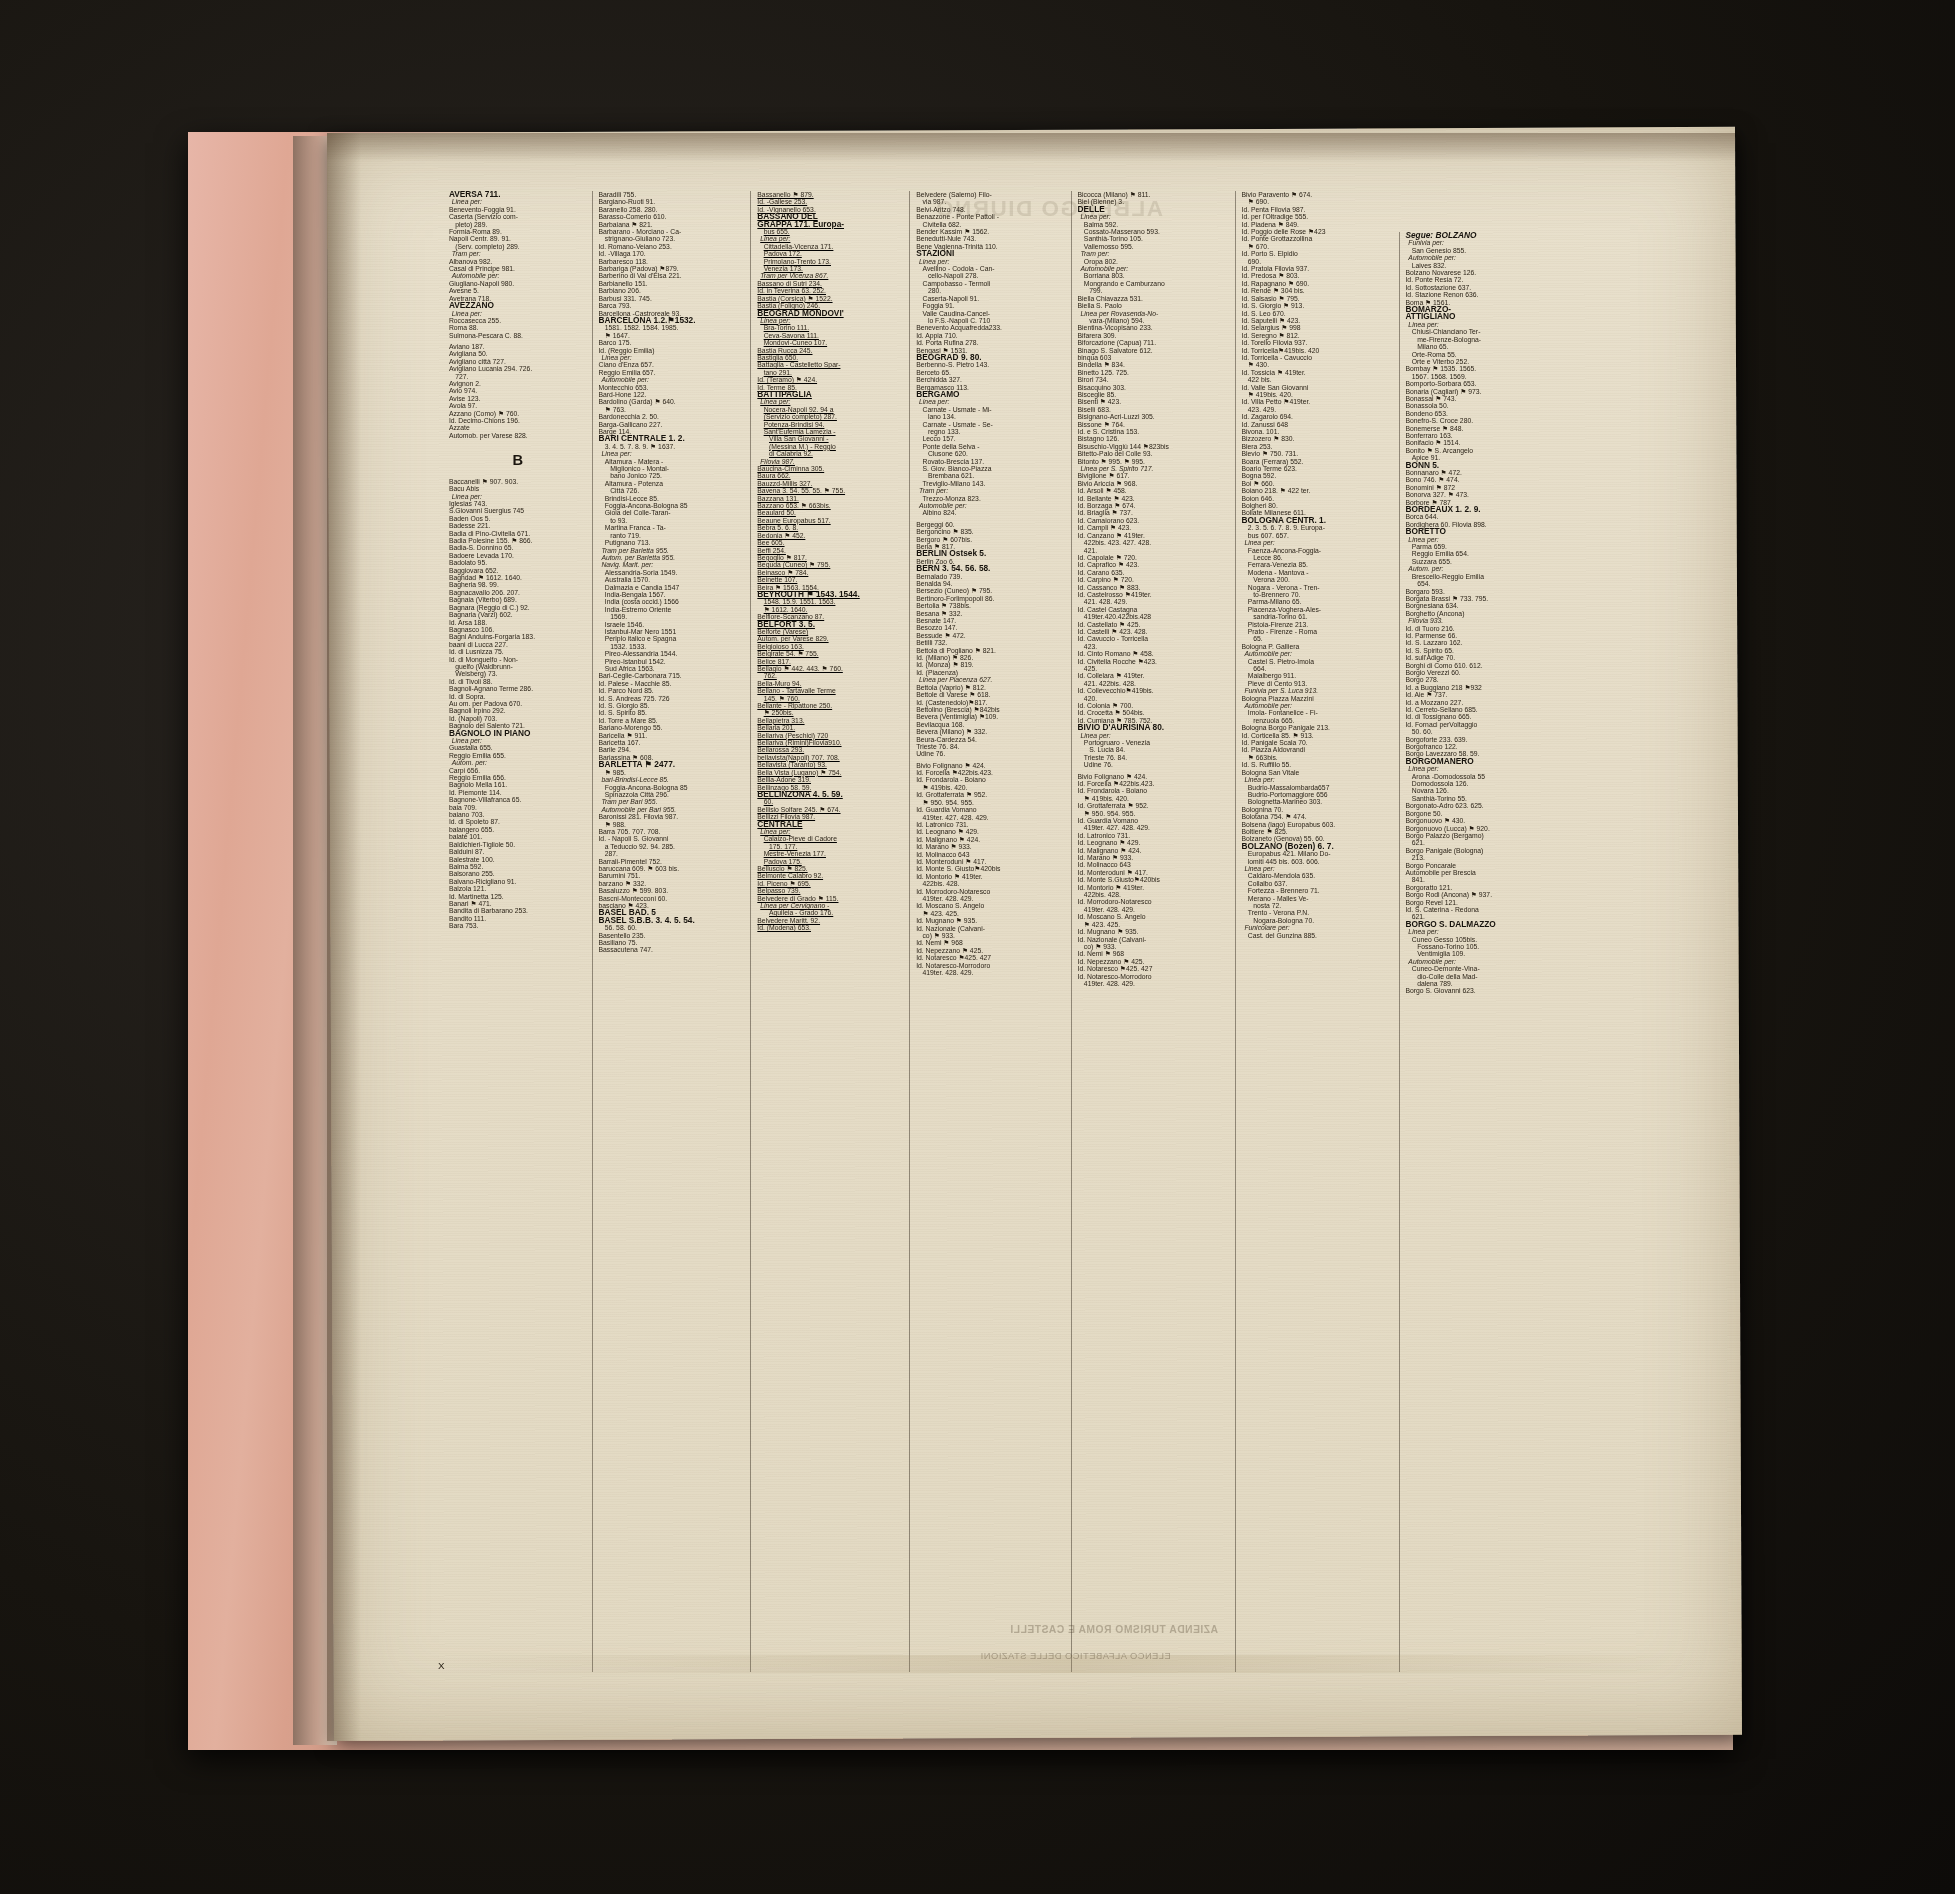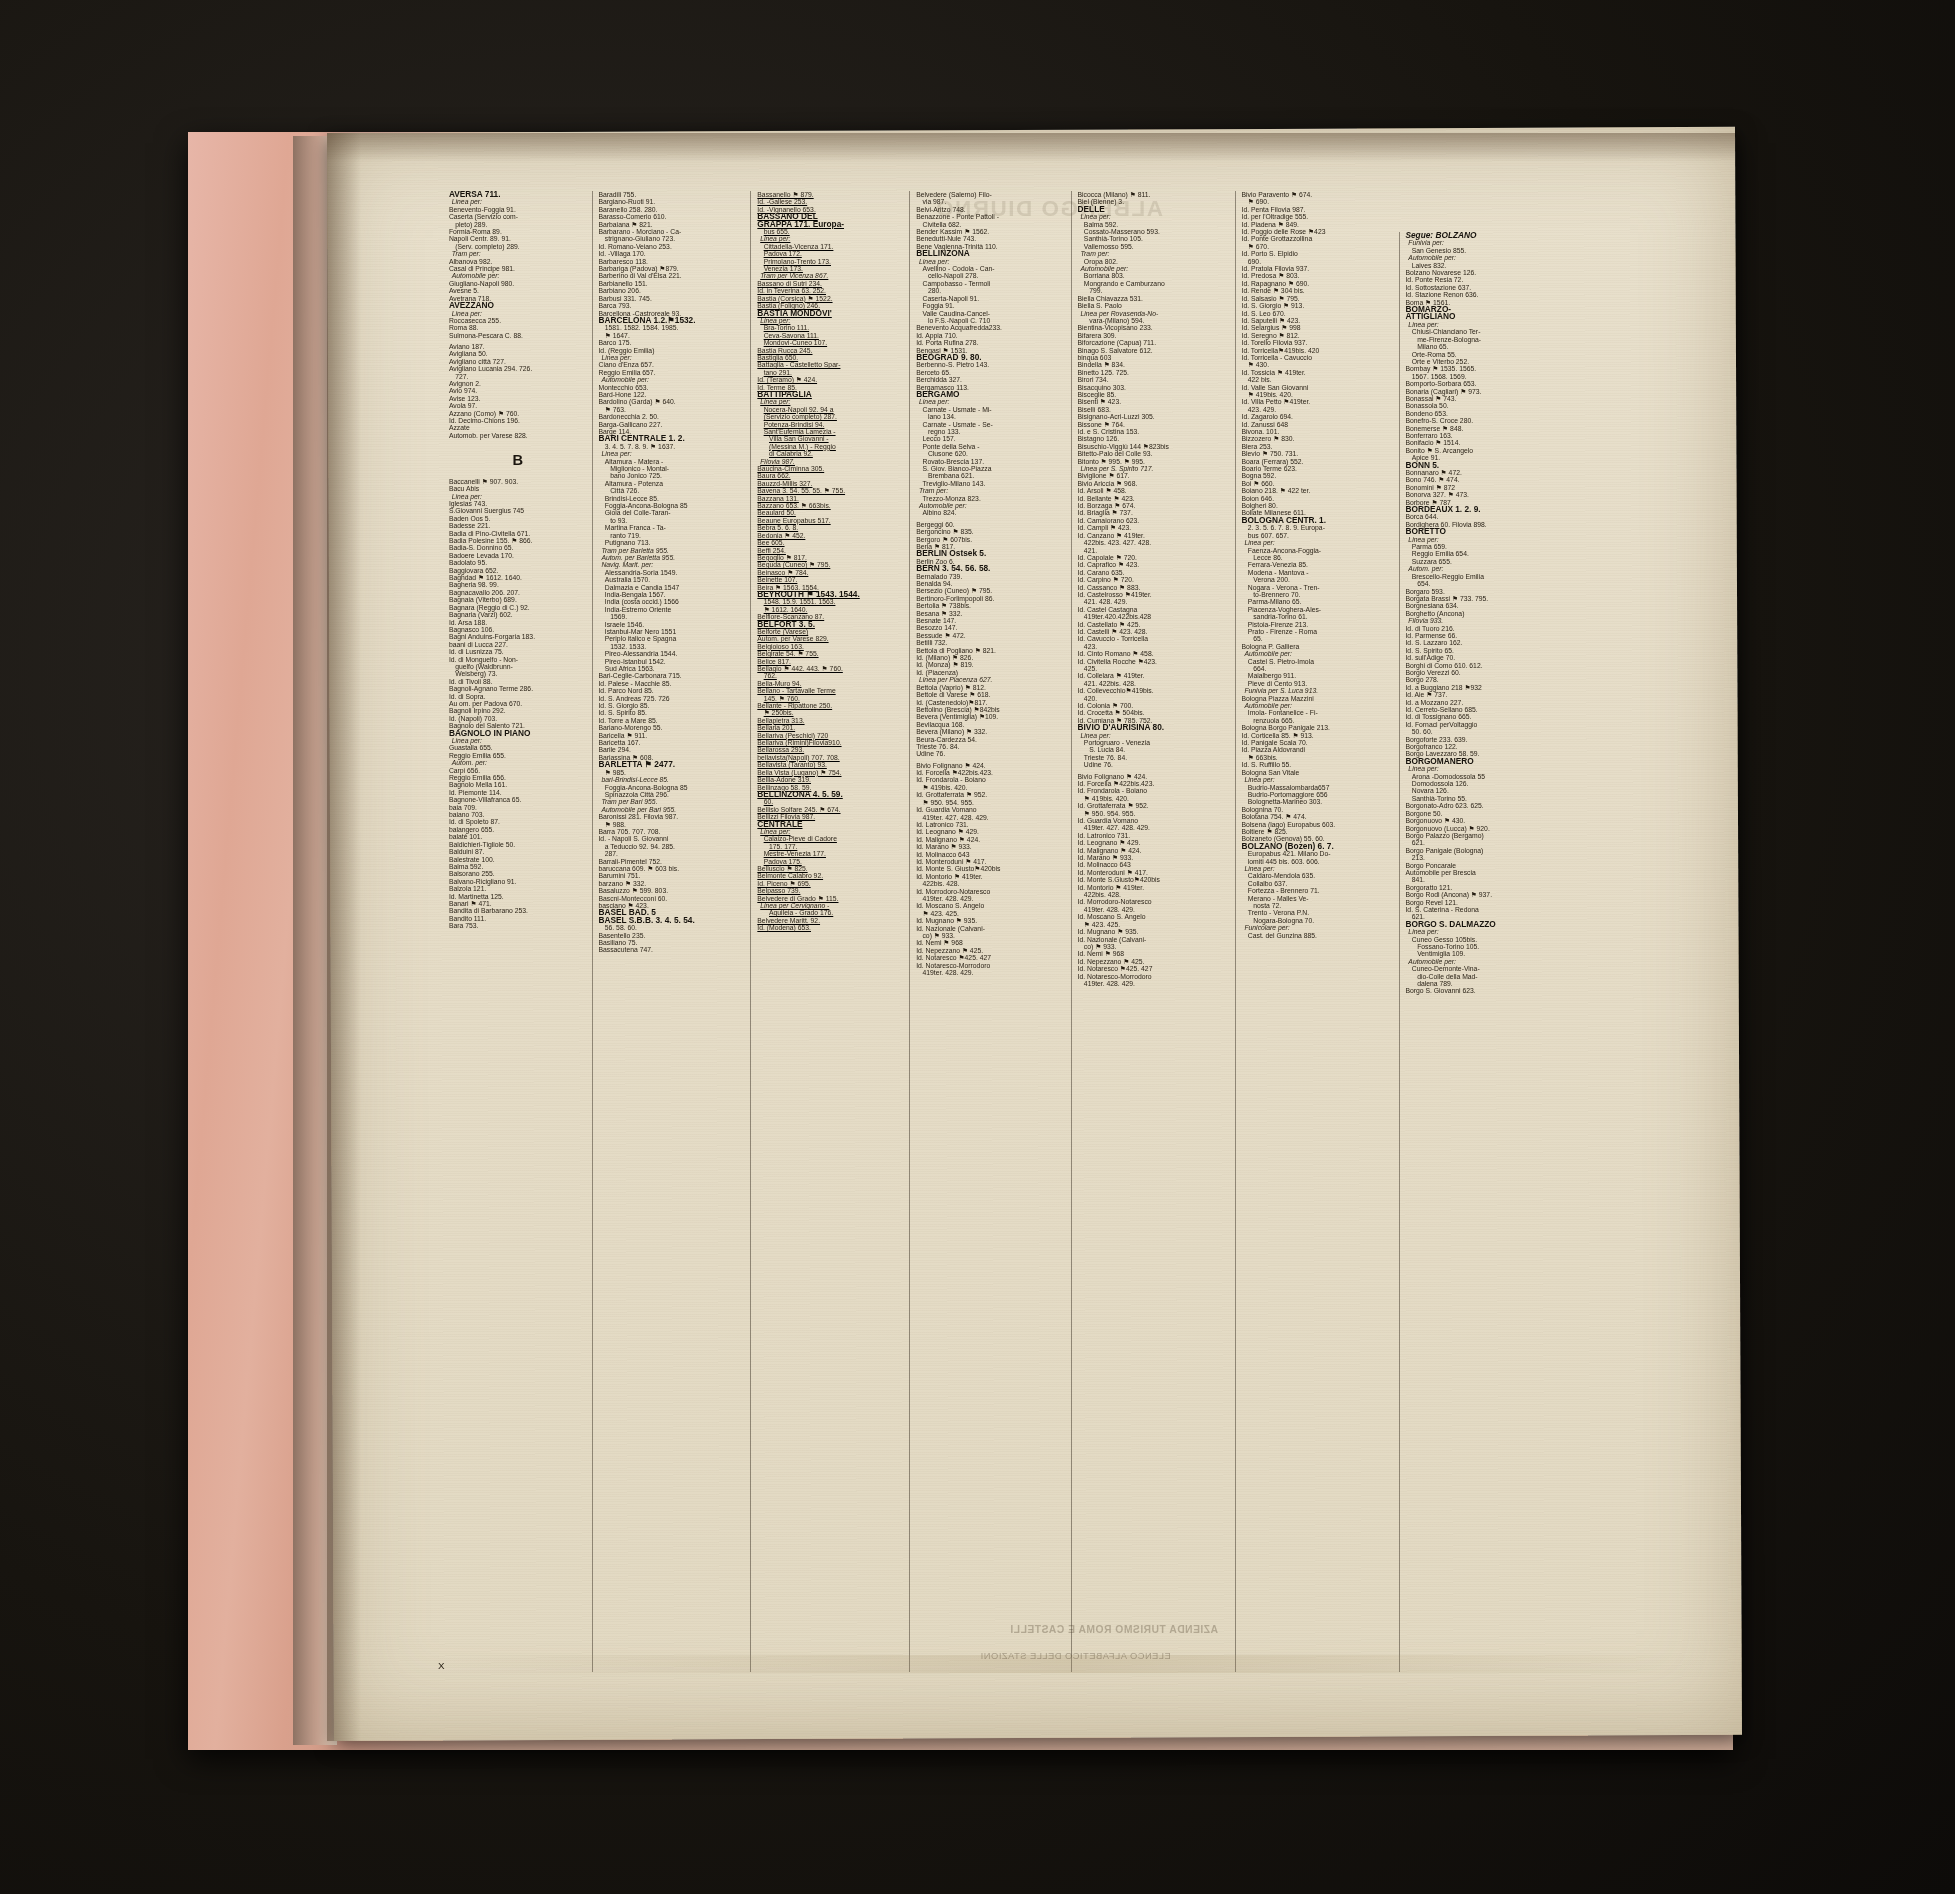--- a/index.html
+++ b/index.html
@@ -285,21 +285,21 @@
           <div class="ent sub">Linea per:</div>
           <div class="ent ind2">Cittadella-Vicenza  171.</div>
           <div class="ent ind2">Padova 172.</div>
           <div class="ent ind2">Primolano-Trento  173.</div>
           <div class="ent ind2">Venezia 173.</div>
           <div class="ent sub">Tram per Vicenza 867.</div>
           <div class="ent">Bassano di Sutri 234.</div>
           <div class="ent ind1">Id.  in Teverina 63. 252.</div>
           <div class="ent">Bastia (Corsica) ⚑ 1522.</div>
           <div class="ent">Bastia (Foligno) 246.</div>
-          <div class="ent big">BASTIA MONDOVI'</div>
+          <div class="ent big">BEOGRAD MONDOVI'</div>
           <div class="ent sub">Linea per:</div>
           <div class="ent ind2">Bra-Torino 111.</div>
           <div class="ent ind2">Ceva-Savona 111.</div>
           <div class="ent ind2">Mondovì-Cuneo 107.</div>
           <div class="ent">Bastia Rucca 245.</div>
           <div class="ent">Bastiglia 650.</div>
           <div class="ent">Battaglia - Castelletto Spar-</div>
           <div class="ent ind2">tano 291.</div>
           <div class="ent ind1">Id.  (Teramo) ⚑ 424.</div>
           <div class="ent ind1">Id.  Terme 85.</div>
@@ -379,21 +379,21 @@
         </div>
         <div class="col c4">
           <div class="ent">Belvedere (Salerno) Filo-</div>
           <div class="ent ind2">via 987.</div>
           <div class="ent">Belvi-Aritzo 748.</div>
           <div class="ent">Benazzone - Ponte Pattoli -</div>
           <div class="ent ind2">Civitella 682.</div>
           <div class="ent">Bender Kassim ⚑ 1562.</div>
           <div class="ent">Benedutti-Nule  743.</div>
           <div class="ent">Bene Vagienna-Trinità 110.</div>
-          <div class="ent big">BELLINZONA</div>
+          <div class="ent big">STAZIONI</div>
           <div class="ent sub">Linea per:</div>
           <div class="ent ind2">Avellino - Codola - Can-</div>
           <div class="ent ind3">cello-Napoli 278.</div>
           <div class="ent ind2">Campobasso - Termoli</div>
           <div class="ent ind3">280.</div>
           <div class="ent ind2">Caserta-Napoli 91.</div>
           <div class="ent ind2">Foggia 91.</div>
           <div class="ent ind2">Valle Caudina-Cancel-</div>
           <div class="ent ind3">lo F.S.-Napoli C. 710</div>
           <div class="ent">Benevento Acquafredda233.</div>

